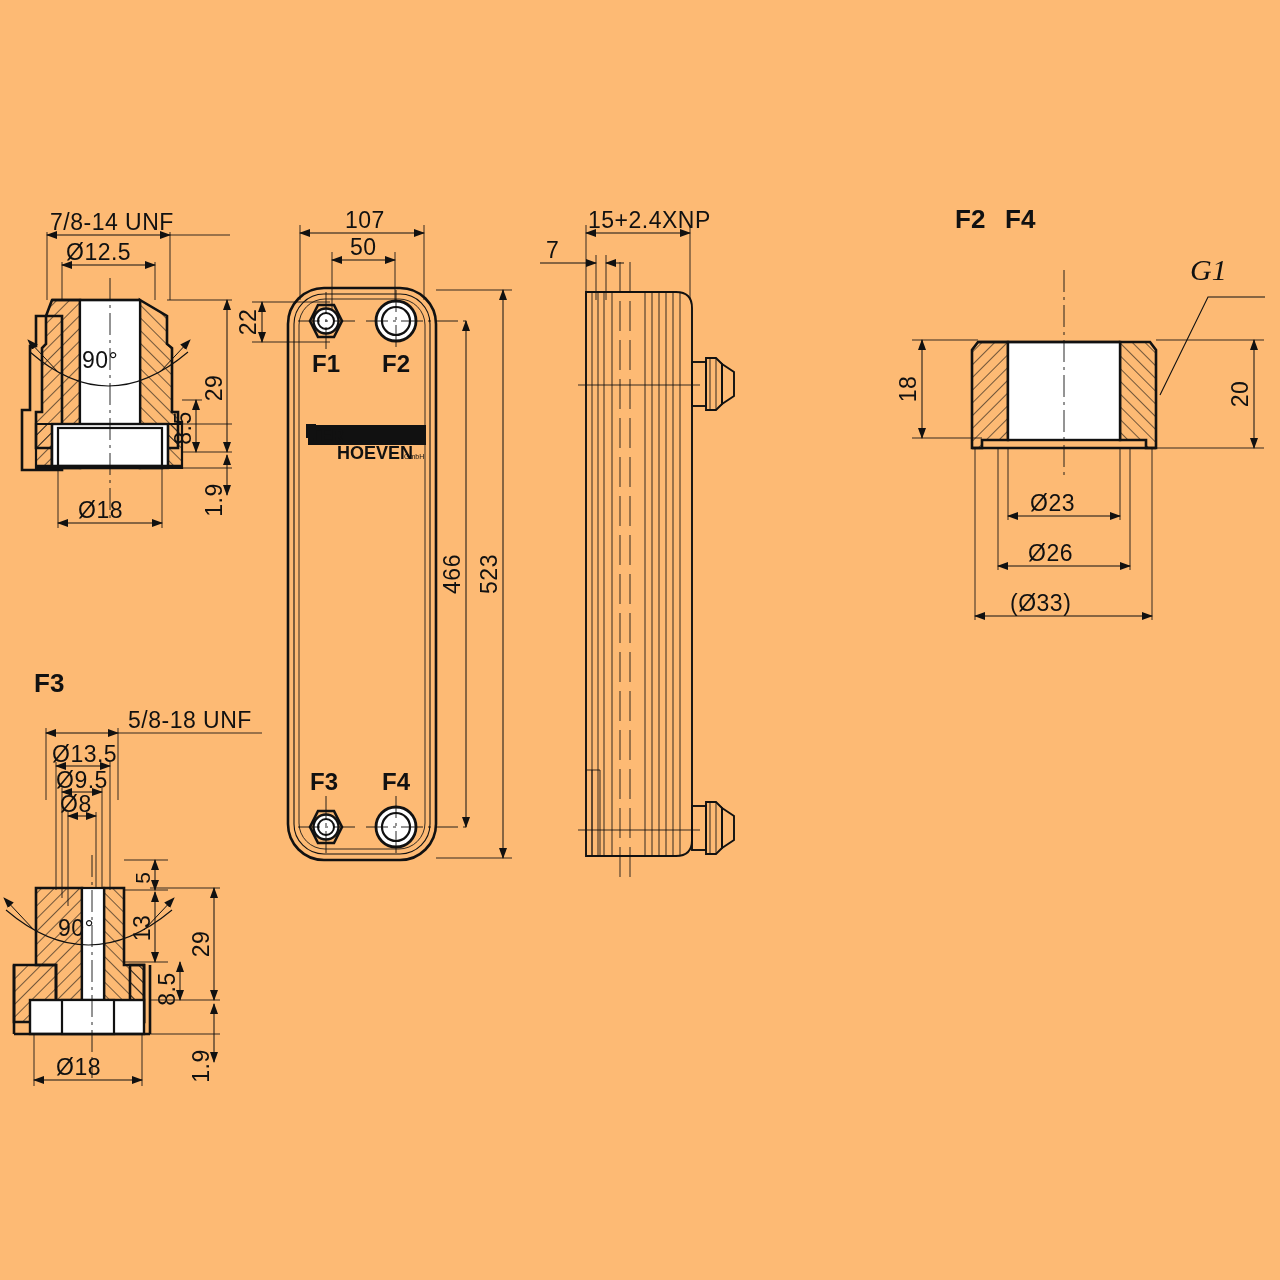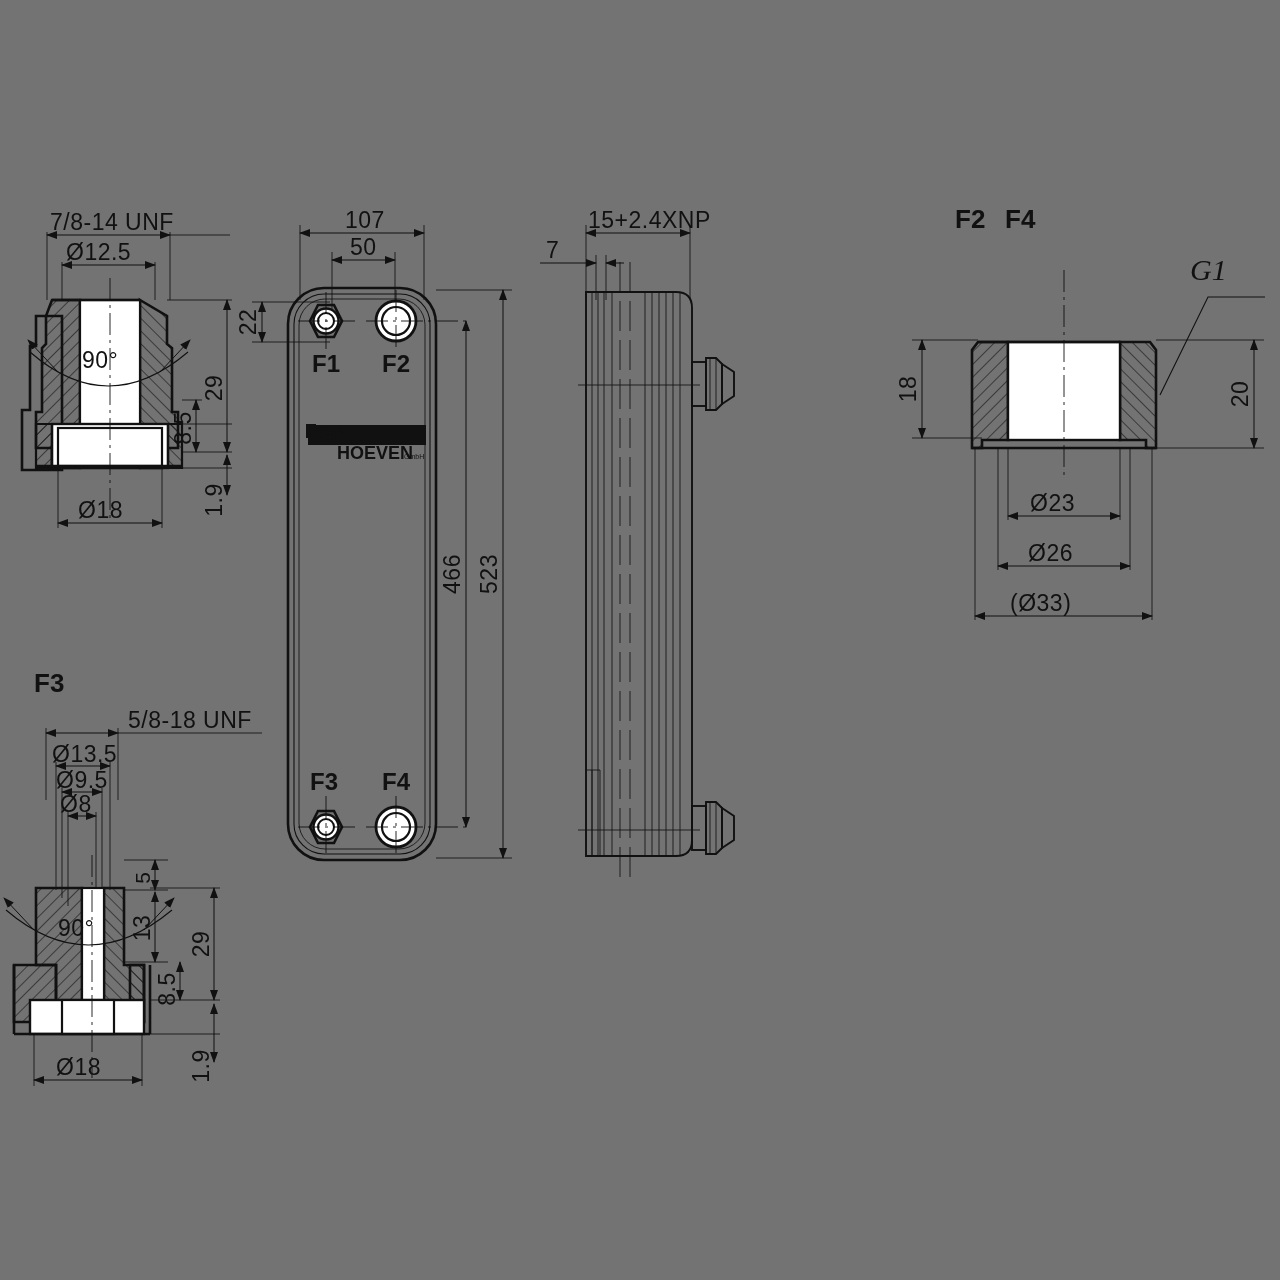--- a/index.html
+++ b/index.html
@@ -1,18 +1,18 @@
 <!DOCTYPE html>
 <html><head>
 <meta charset="utf-8">
 <style>
   html,body{margin:0;padding:0;background:#ffffff;}
   body{width:1280px;height:1280px;overflow:hidden;
        font-family:"Liberation Sans", sans-serif;color:#111;}
-  #sheet{position:relative;width:1280px;height:1280px;background:#737373;}
+  #sheet{position:relative;width:1280px;height:1280px;background:#fdba74;}
   svg{display:block;}
   text{font-family:"Liberation Sans", sans-serif;fill:#111;}
   .dimtxt{font-size:23px;letter-spacing:0.5px;}
   .dimtxt-sm{font-size:21px;}
   .lbl{font-size:24px;font-weight:bold;}
   .lbl-lg{font-size:26px;font-weight:bold;}
   .g1{font-size:30px;font-style:italic;font-family:"Liberation Serif",serif;}
   .ln{stroke:#111;fill:none;}
   .thick{stroke-width:2.6;}
   .med{stroke-width:1.9;}

